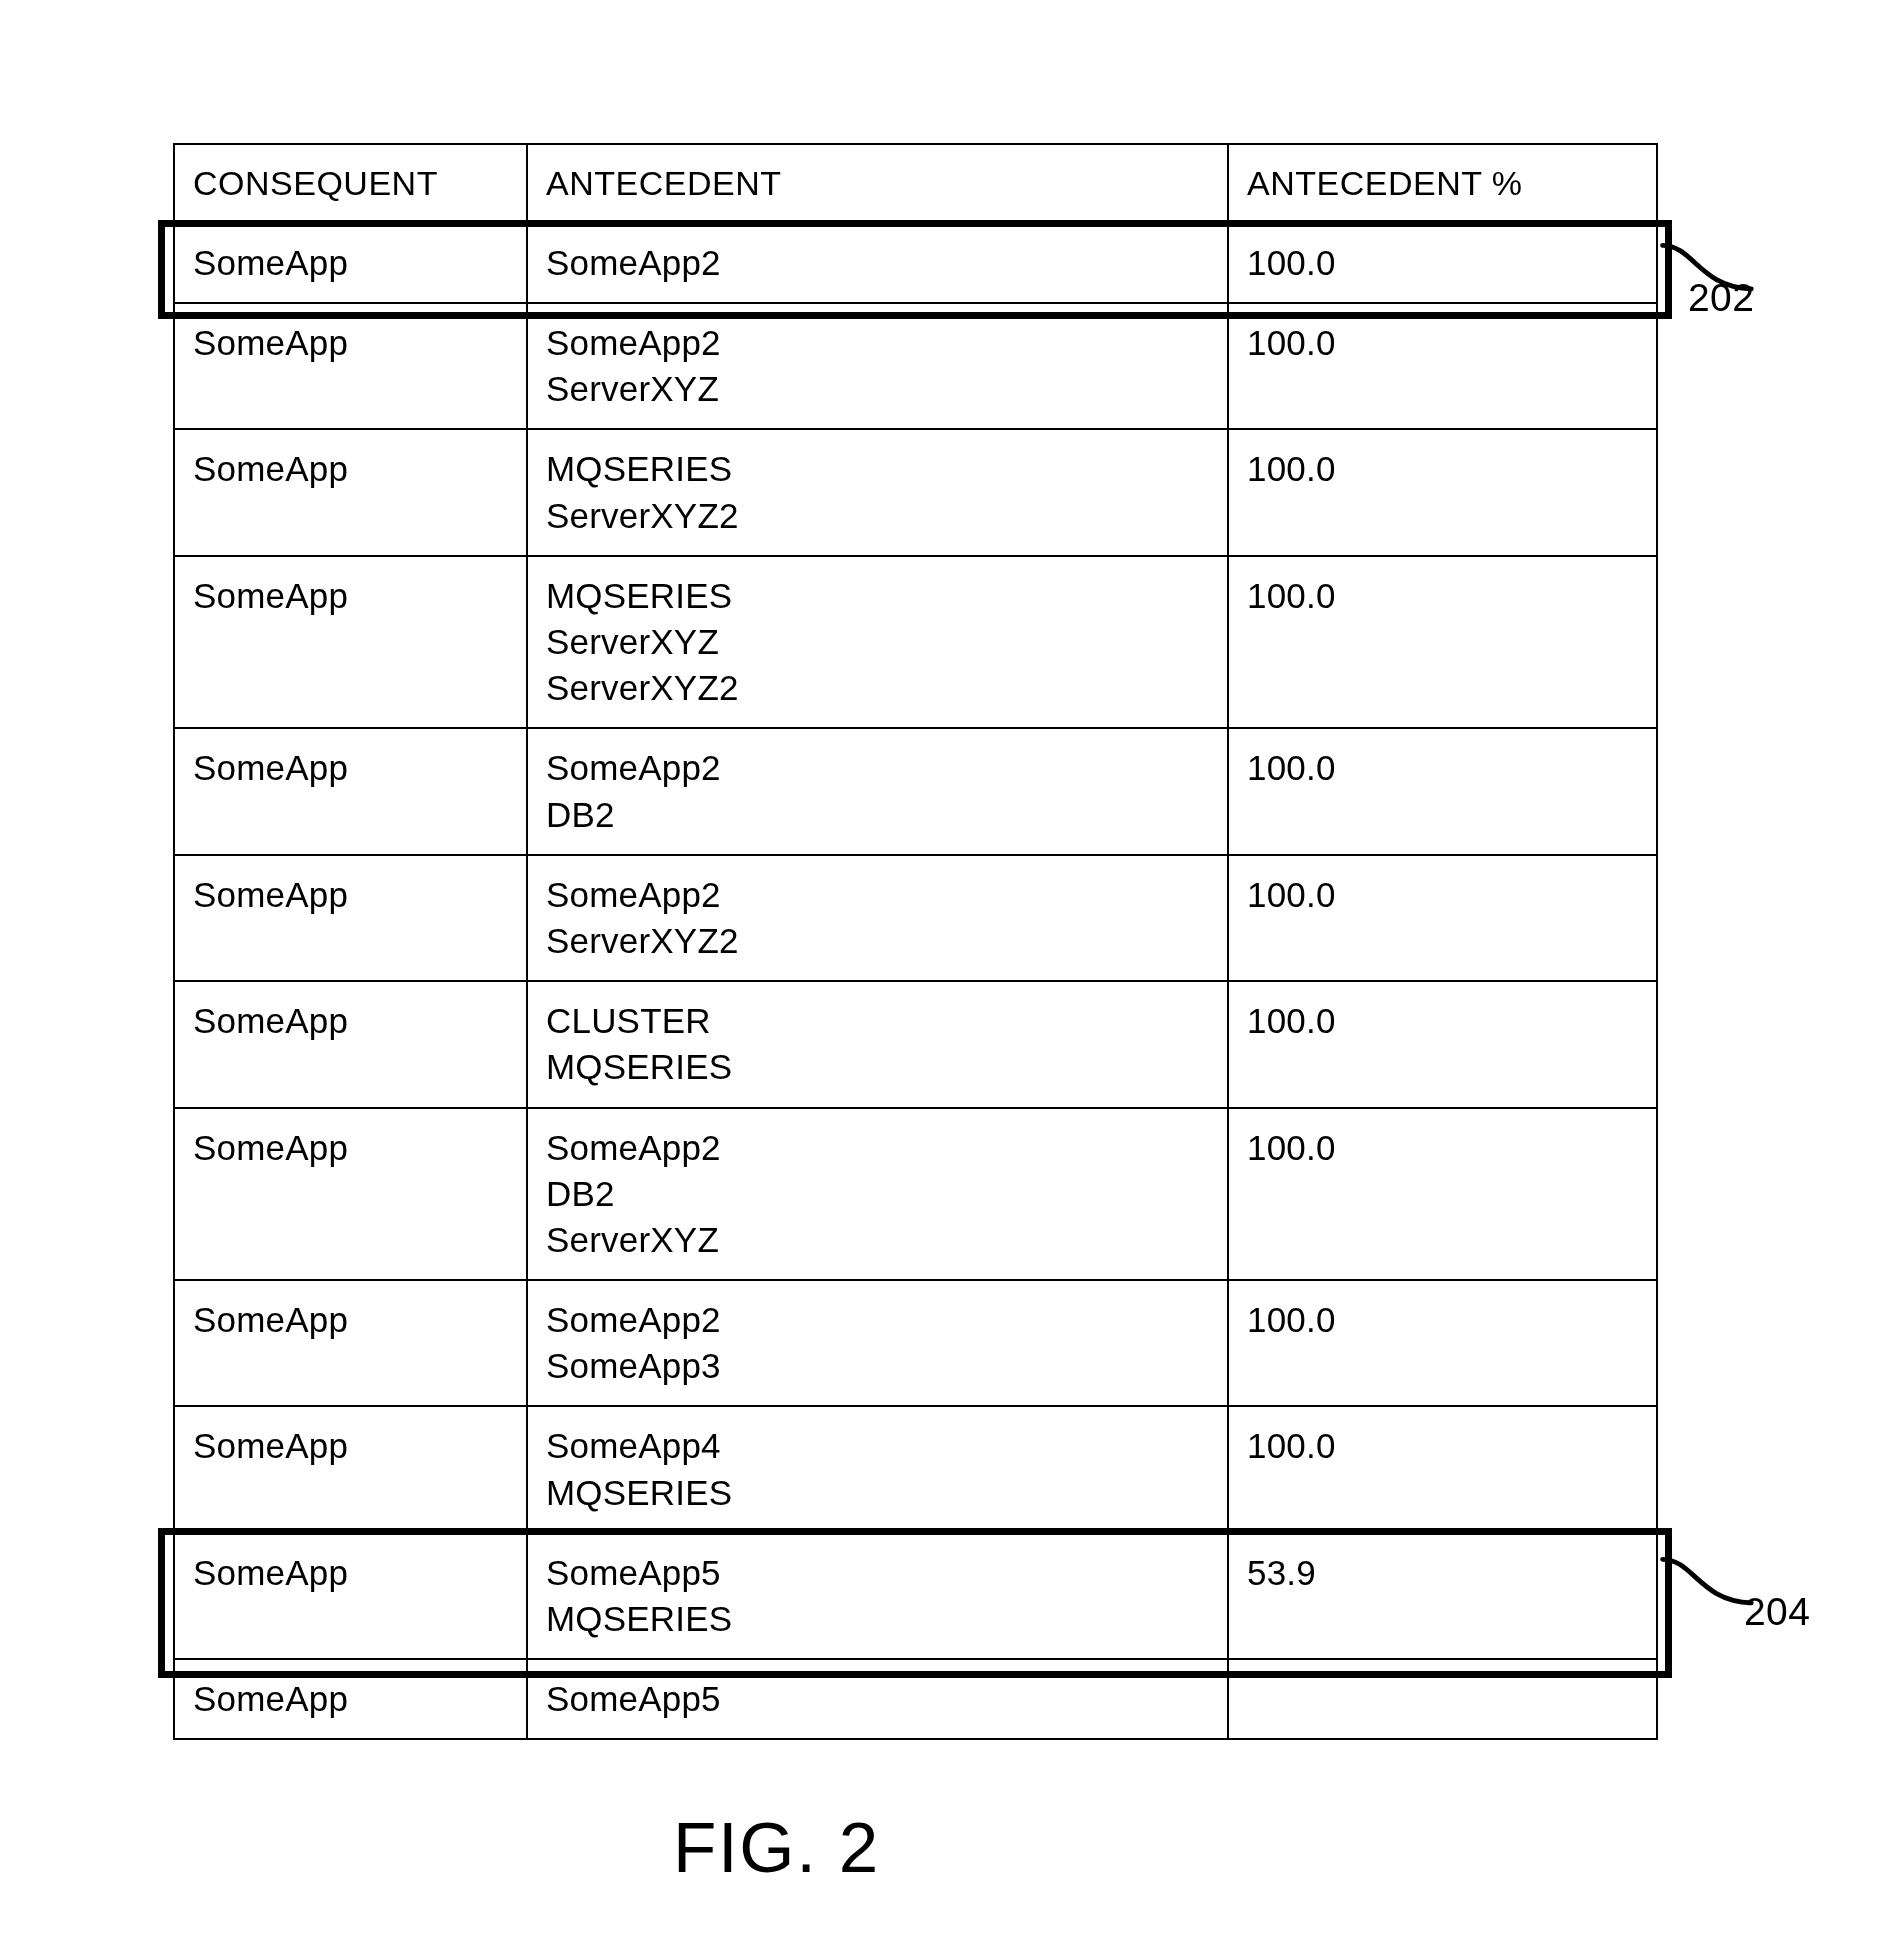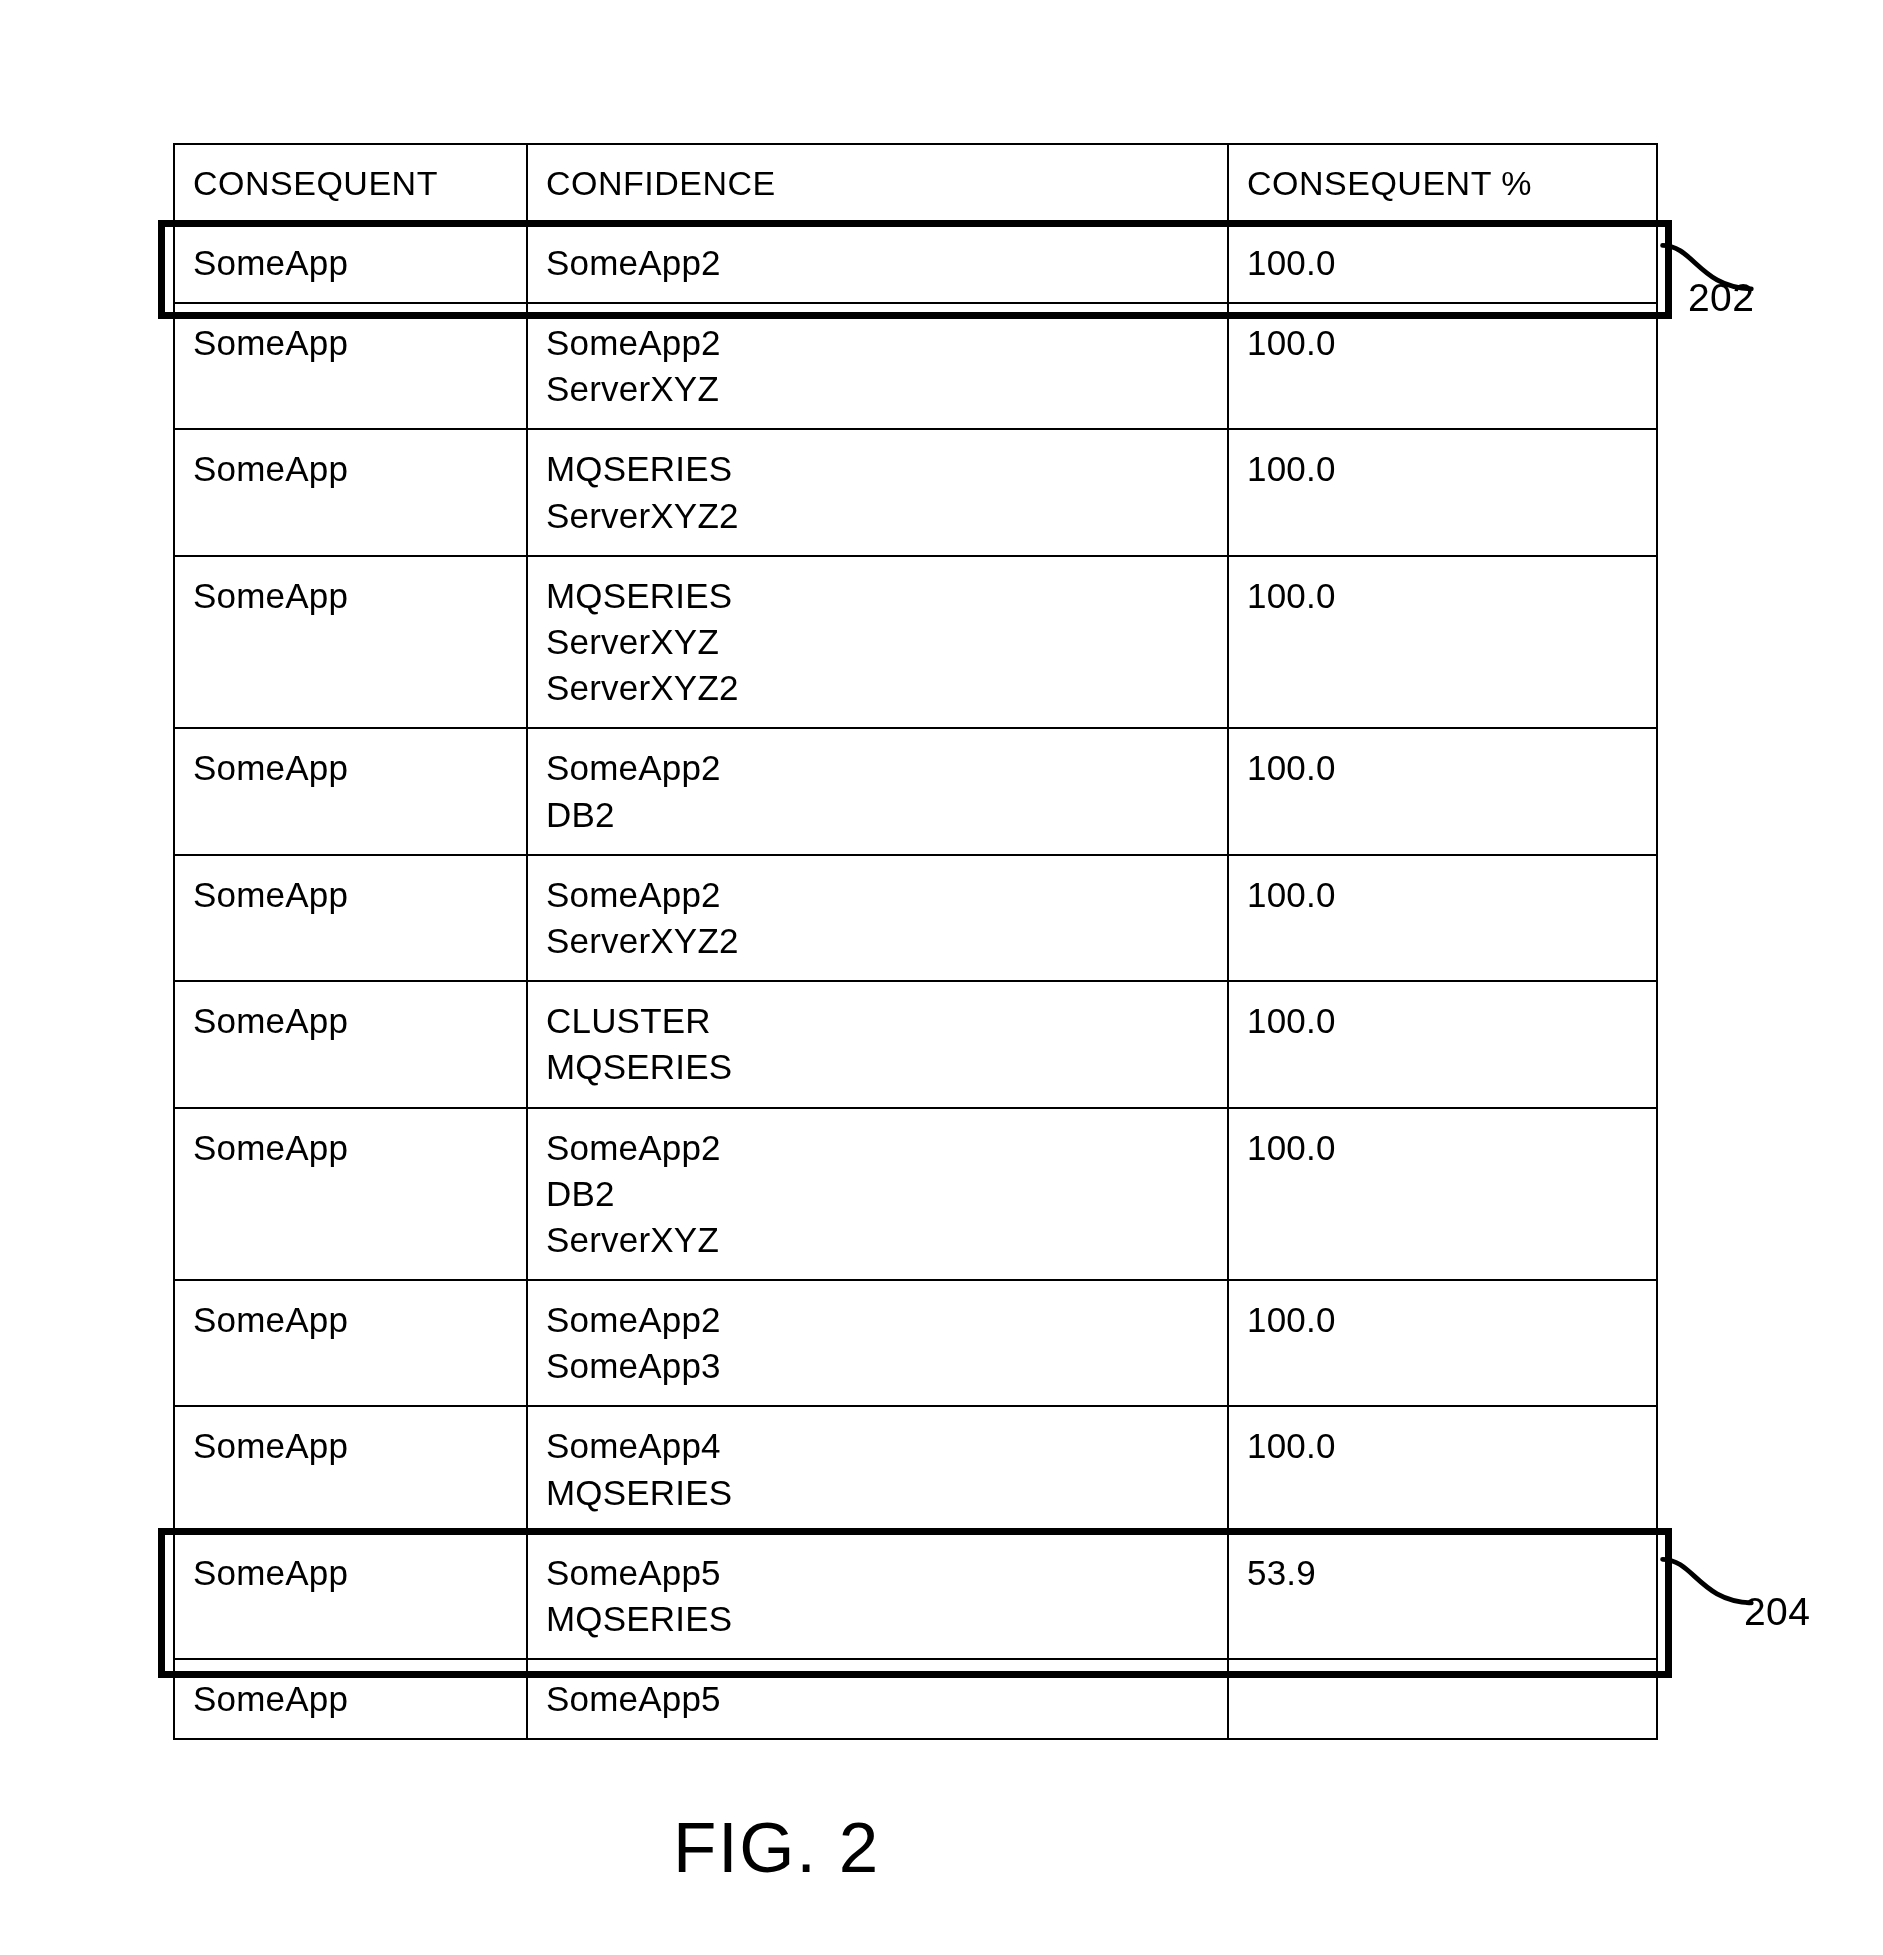--- a/index.html
+++ b/index.html
@@ -127,22 +127,22 @@
 
   <table id="assoc-table">
     <colgroup>
       <col class="col-consequent">
       <col class="col-antecedent">
       <col class="col-confidence">
     </colgroup>
     <thead>
       <tr class="r-h">
         <th>CONSEQUENT</th>
-        <th>CONFIDENCE</th>
-        <th>CONSEQUENT %</th>
+        <th>ANTECEDENT</th>
+        <th>ANTECEDENT %</th>
       </tr>
     </thead>
     <tbody>
       <tr class="r-1">
         <td>SomeApp</td>
         <td>SomeApp2</td>
         <td>100.0</td>
       </tr>
       <tr class="r-2">
         <td>SomeApp</td>

